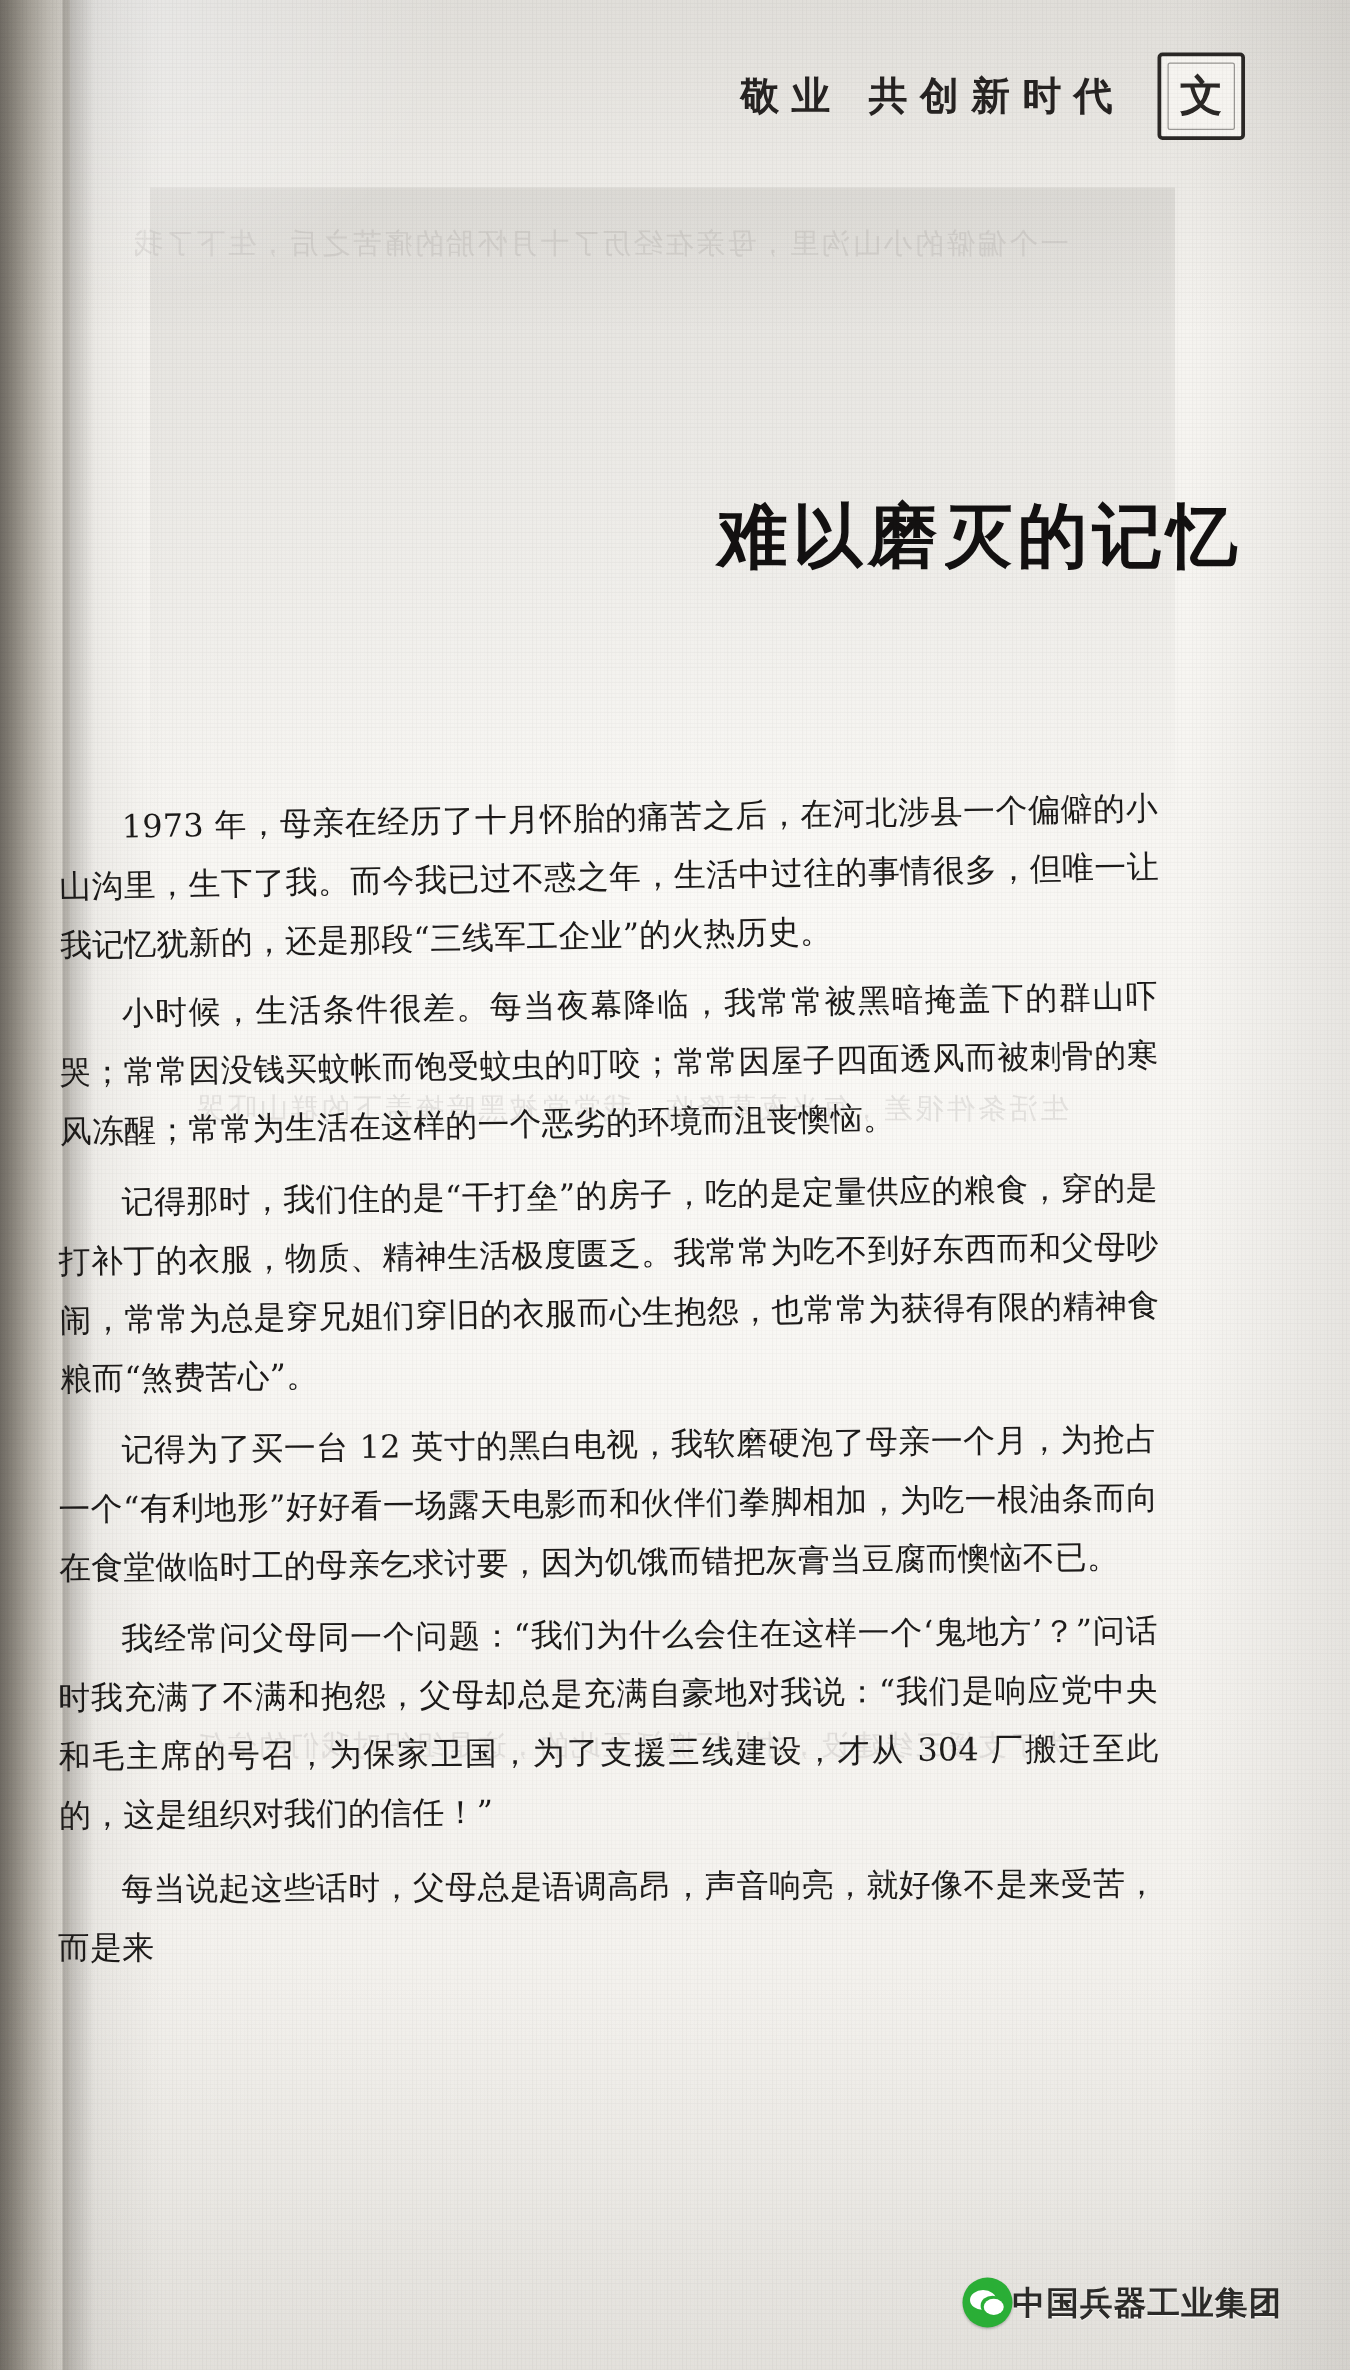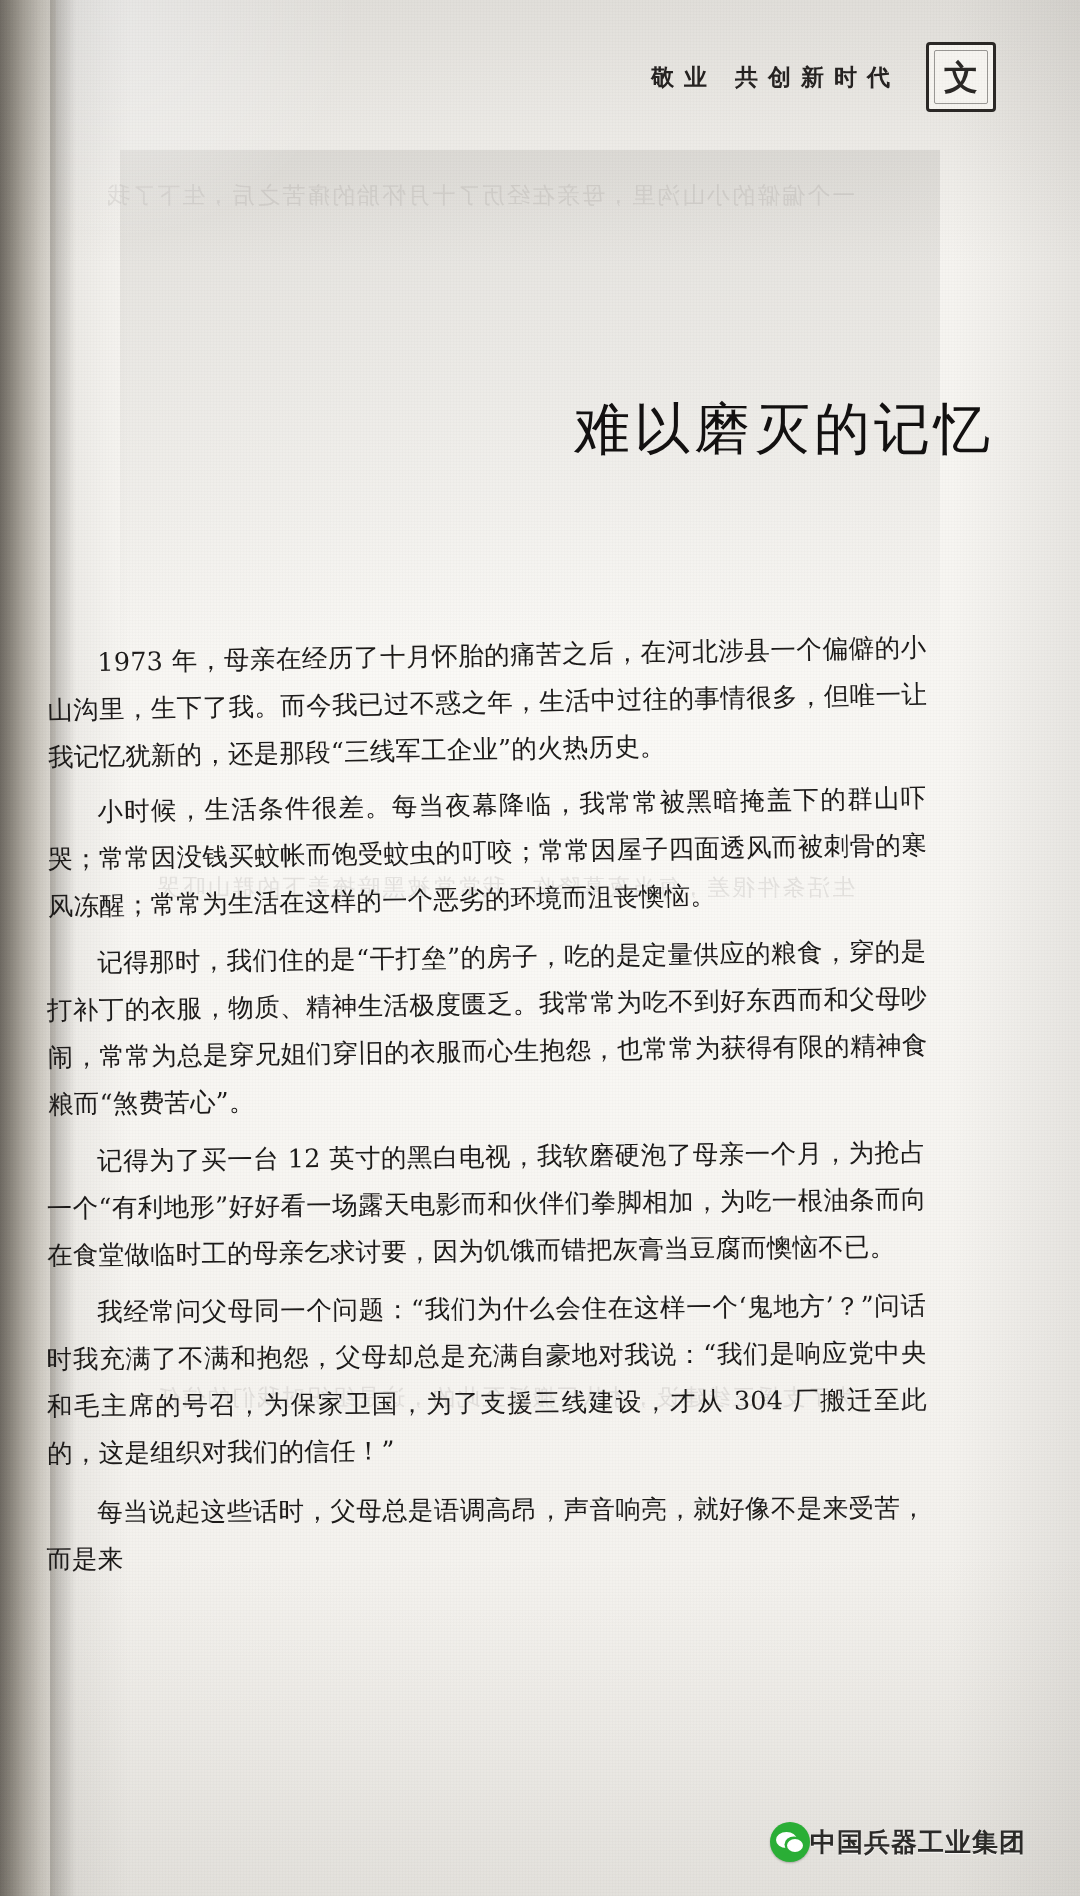--- a/index.html
+++ b/index.html
@@ -92,21 +92,21 @@
   
   .runhead {
     position: absolute;
     right: 84px; top: 42px;
     display: flex;
     align-items: center;
     gap: 26px;
     z-index: 8;
   }
   .runhead-text {
-    font-size: 23px;
+    font-size: 31px;
     color: #262322;
     letter-spacing: 10px;
     font-weight: 600;
     white-space: nowrap;
     font-family: "DejaVu Serif", "Liberation Serif", serif;
   }
   .runhead-logo {
     width: 64px; height: 64px;
     border: 3px solid #2b2826;
     border-radius: 4px;
@@ -128,21 +128,21 @@
     color: #2b2826;
     line-height: 1;
     font-weight: 700;
   }
 
   
   .article-title {
     position: absolute;
     right: 86px; top: 392px;
     font-size: 56px;
-    font-weight: 400;
+    font-weight: 700;
     color: #131111;
     letter-spacing: 4px;
     z-index: 8;
     white-space: nowrap;
     font-family: "DejaVu Serif", "Liberation Serif", serif;
   }
 
   
   .body-text {
     position: absolute;

